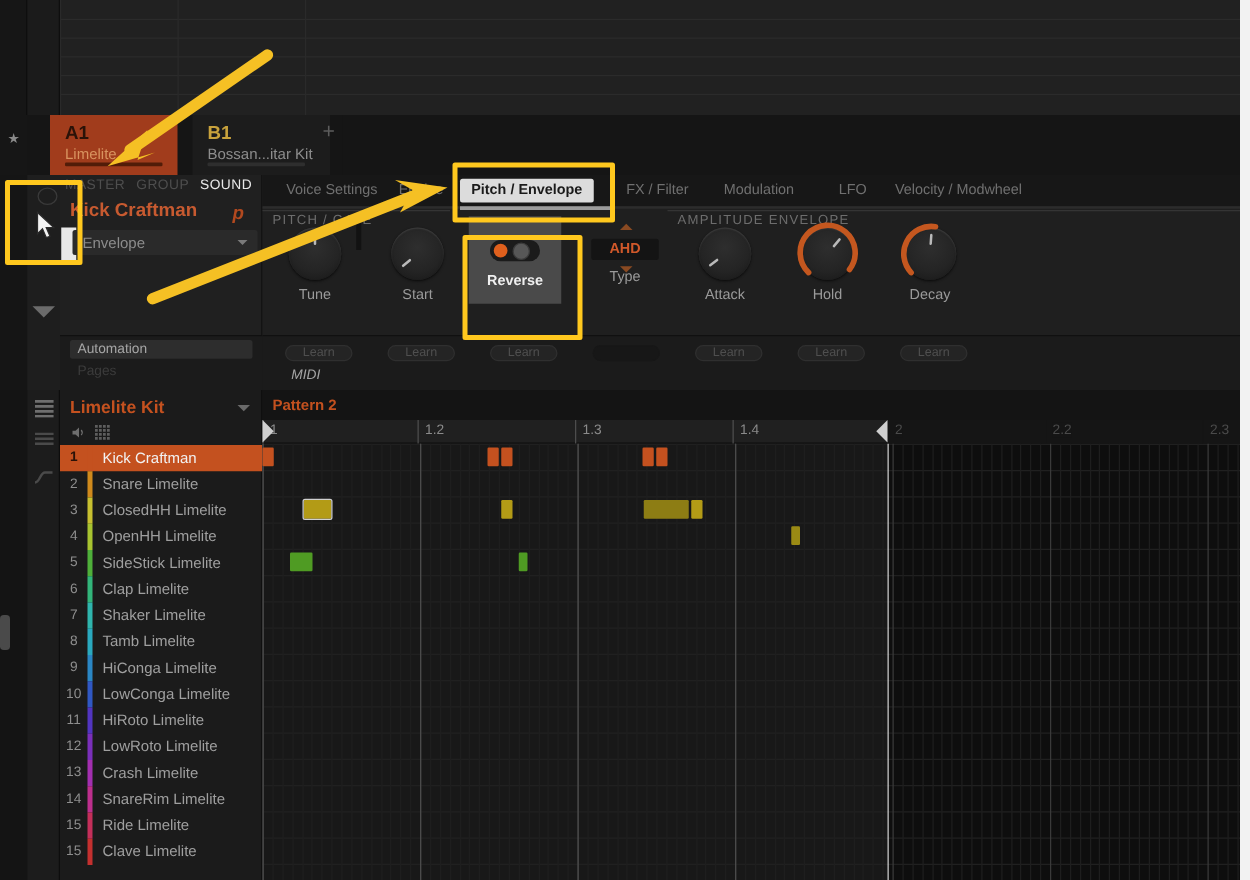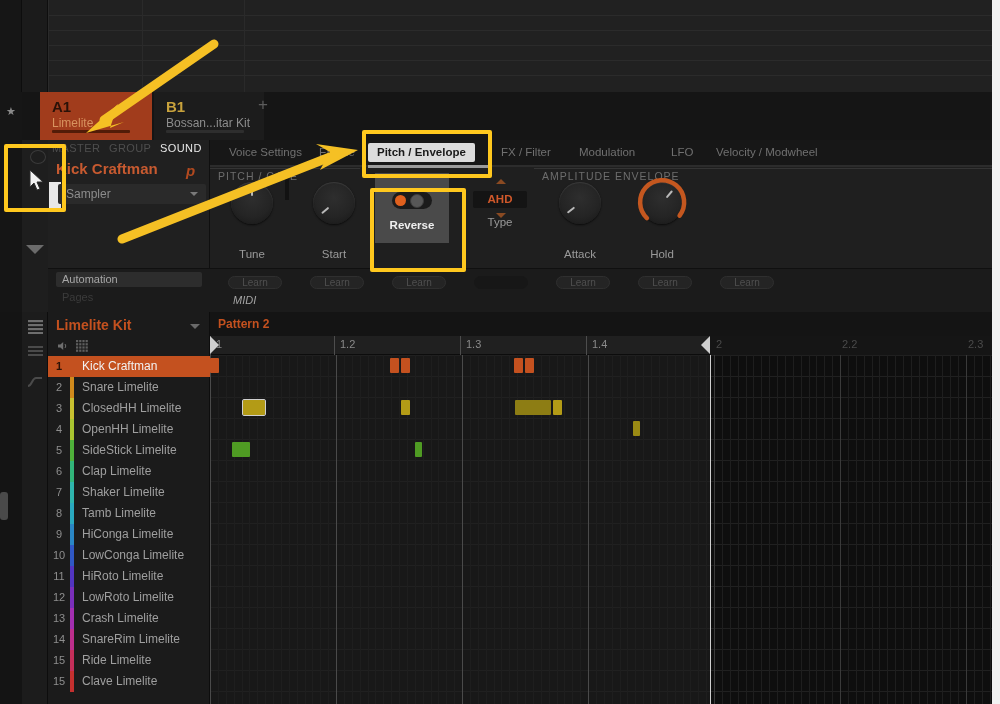--- a/index.html
+++ b/index.html
@@ -18,21 +18,21 @@
   #arr-trackcol { left:22px; top:0; width:26px; height:92px; background:#1b1b1b; border-right:1px solid #0e0e0e;}
   #arr-grid { left:48px; top:0; width:952px; height:92px; background:#212121; }
   .arr-row { position:absolute; left:0; width:952px; height:1px; background:#2b2b2b; }
   .arr-vline { position:absolute; top:0; width:1px; height:92px; background:#2a2a2a; }
 
   
   #grouptabs { left:0; top:92px; width:1000px; height:48px; background:#151515; }
   #gt-gutter { left:0; top:0; width:22px; height:48px; background:#161616;}
   #gt-star { left:0; top:8px; width:22px; height:22px; color:#8a8a8a; font-size:11px; text-align:center; line-height:22px;}
   .gtab { position:absolute; top:0; height:48px; padding:6px 0 0 12px; }
-  #gtab-a1 { left:40px; width:112px; background:#a13c1c; }
+  #gtab-a1 { left:40px; width:102px; background:#a13c1c; }
   #gtab-b1 { left:142px; width:110px; background:#1c1c1c;margin-left:12px; }
   .gtab .gname { font-size:15px; font-weight:bold; line-height:18px;}
   .gtab .gsub { font-size:12px; line-height:15px; }
   #gtab-a1 .gname { color:#2a1208; }
   #gtab-a1 .gsub  { color:#d8935f; }
   #gtab-b1 .gname { color:#c8a23c; }
   #gtab-b1 .gsub  { color:#8d8d8d; }
   .gbar { position:absolute; left:12px; bottom:7px; height:3px; width:78px; border-radius:1px;}
   #gtab-a1 .gbar { background:#521c08; }
   #gtab-b1 .gbar { background:#2e2e2e; }
@@ -73,21 +73,21 @@
   .sect-label { position:absolute; font-size:10.5px; color:#6d6d6d; letter-spacing:1px; }
   .sect-rule  { position:absolute; height:1px; background:#343434; }
 
   .knobwrap { position:absolute; width:64px; text-align:center; }
   .knob { position:relative; width:42px; height:42px; margin:0 auto; border-radius:50%;
           background:radial-gradient(circle at 50% 38%, #2e2e2e 0%, #242424 58%, #161616 100%);
           box-shadow:0 1px 2px #0b0b0b, inset 0 1px 1px #3a3a3a; }
   .knob .tick { position:absolute; width:2px; height:9px; background:#b9b9b9; border-radius:1px;
                 left:20px; top:5px; transform-origin:1px 16px; }
   .arc { position:absolute; left:-5px; top:-5px; width:52px; height:52px; }
-  .klabel { font-size:11.5px; color:#9a9a9a; margin-top:24px; }
+  .klabel { font-size:11.5px; color:#9a9a9a; margin-top:6px; }
 
   #reverse-cell { position:absolute; left:165px; top:33px; width:74px; height:70px; background:#4a4a4a; }
   #rev-switch { position:absolute; left:17px; top:19px; width:40px; height:17px; background:#1b1b1b; border-radius:9px;}
   #rev-dot { position:absolute; left:3px; top:3px; width:11px; height:11px; border-radius:50%; background:#e0601d;}
   #rev-knb { position:absolute; left:18px; top:1.5px; width:14px; height:14px; border-radius:50%;
              background:#575757; border:1px solid #3b3b3b;}
   #rev-label { position:absolute; left:0; top:46px; width:74px; text-align:center;
                font-size:11.5px; color:#efefef; font-weight:bold;}
   #rev-side { position:absolute; left:75px; top:38px; width:4px; height:22px; background:#121212;}
 
@@ -203,21 +203,21 @@
 <div class="abs" style="left:49px;top:182px;width:12px;height:26px;background:#e8e8e8;"></div>
 
 <div id="mgs" class="abs">
   <div class="mgs-item" style="left:4px;color:#4e4e4e;">MASTER</div>
   <div class="mgs-item" style="left:61px;color:#4e4e4e;">GROUP</div>
   <div class="mgs-item" style="left:112px;color:#e8e8e8;">SOUND</div>
 </div>
 <div id="soundtitle" class="abs">Kick Craftman</div>
 <div id="soundtitle-p" class="abs">p</div>
 <div id="sampler-sel" class="abs">
-  <span>Sampler</span>
+  <span>Envelope</span>
   <span id="sampler-car"></span>
 </div>
 <div id="collapse-tri" class="abs"></div>
 
 <div id="autopane" class="abs"></div>
 <div id="auto-btn" class="abs">Automation</div>
 <div id="pages-btn" class="abs">Pages</div>
 
 <div id="params" class="abs">
   <div id="tabbar">
@@ -279,20 +279,29 @@
   <div class="knobwrap" style="left:420px;top:42px;">
     <div class="knob">
       <svg class="arc" viewBox="0 0 52 52">
         <path d="M 10.9 41.1 A 22 22 0 1 1 43.6 38.6" fill="none" stroke="#c4571f" stroke-width="4.5" stroke-linecap="round"></path>
       </svg>
       <div class="tick" style="transform:rotate(40deg);"></div>
     </div>
     <div class="klabel">Hold</div>
   </div>
 
+  <div class="knobwrap" style="left:502px;top:42px;">
+    <div class="knob">
+      <svg class="arc" viewBox="0 0 52 52">
+        <path d="M 10.9 41.1 A 22 22 0 0 1 30.4 4.4" fill="none" stroke="#c4571f" stroke-width="4.5" stroke-linecap="round"></path>
+      </svg>
+      <div class="tick" style="transform:rotate(4deg);"></div>
+    </div>
+    <div class="klabel">Decay</div>
+  </div>
 </div>
 
 <div id="midirow" class="abs">
   <div class="learn" style="left:18px;">Learn</div>
   <div class="learn" style="left:100px;">Learn</div>
   <div class="learn" style="left:182px;">Learn</div>
   <div class="learn blank" style="left:264px;"></div>
   <div class="learn" style="left:346px;">Learn</div>
   <div class="learn" style="left:428px;">Learn</div>
   <div class="learn" style="left:510px;">Learn</div>

